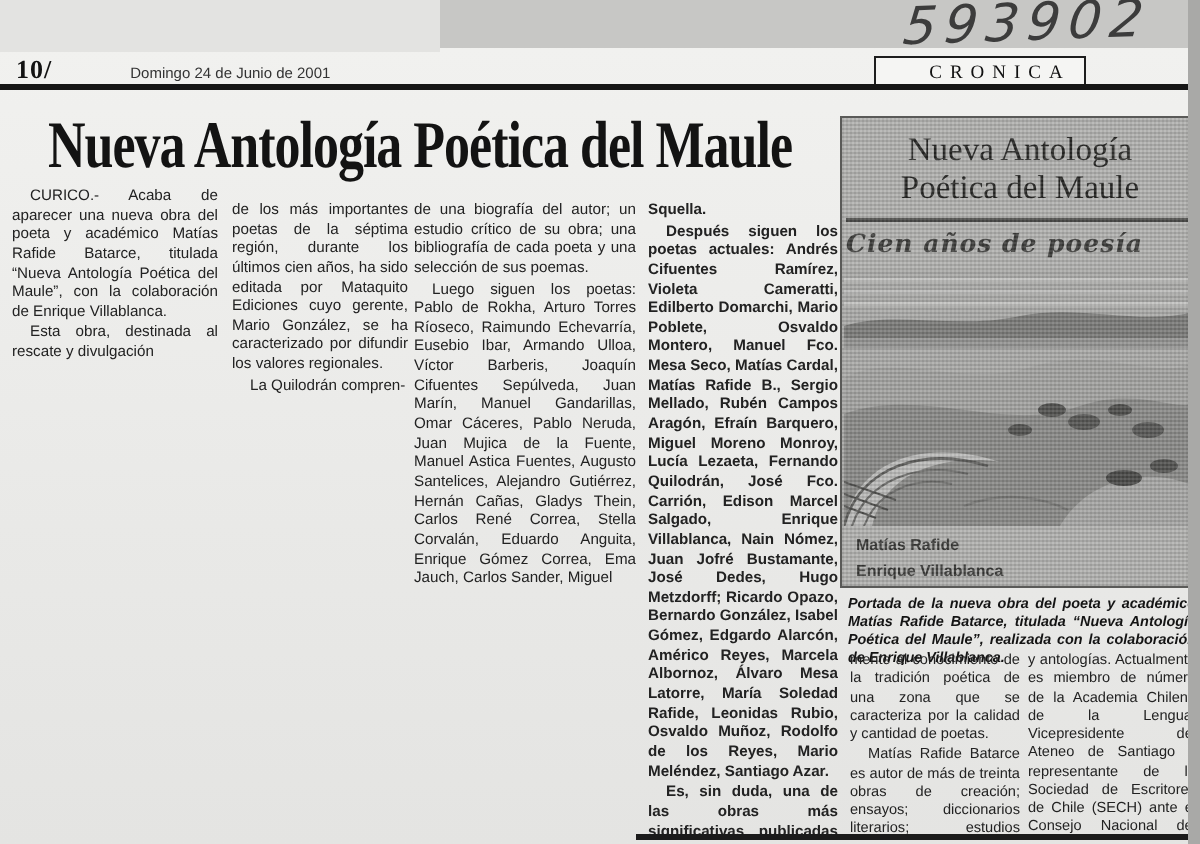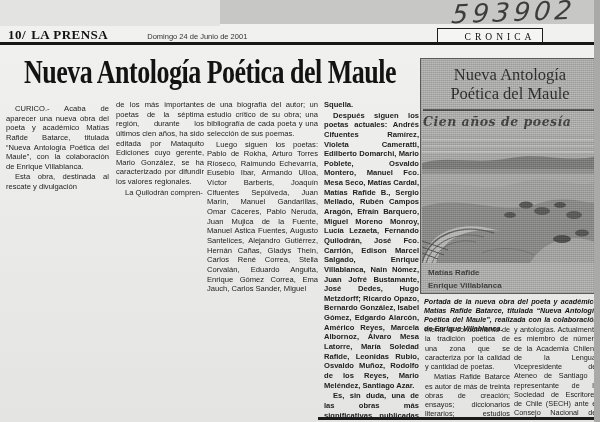--- a/index.html
+++ b/index.html
@@ -37,21 +37,21 @@
   .headline{
     position:absolute;left:8px;top:54px;width:404px;text-align:center;
     font-family:"Liberation Serif",serif;font-weight:bold;font-size:26px;
     letter-spacing:-.5px;color:#131313;
     transform:scaleY(1.28);transform-origin:center top;white-space:nowrap;
   }
 
   .col{position:absolute;font-size:7.6px;line-height:1.27;color:#222;text-align:justify;overflow:hidden;}
   .col p{margin:0 0 1px 0;text-indent:9px;}
   .col p.cont{text-indent:0;}
-  #col1{left:6px;top:104px;width:103px;height:130px;}
+  #col1{left:6px;top:93px;width:103px;height:130px;}
   #col2{left:116px;top:100px;width:88px;height:116px;}
   #col3{left:207px;top:100px;width:111px;height:318px;}
   #col4{left:324px;top:100px;width:95px;height:318px;font-weight:bold;}
   #col5{left:425px;top:325px;width:85px;height:95px;font-size:7.3px;}
   #col6{left:514px;top:325px;width:84px;height:95px;font-size:7.3px;}
 
   .photo{
     position:absolute;left:420px;top:58px;width:178px;height:236px;
     background:#b2b2b0;border:1px solid #5a5a58;box-sizing:border-box;
   }
@@ -87,21 +87,20 @@
 </head>
 <body>
 
 <div class="clip-paper"></div>
 <div class="corner-light"></div>
 
 <div class="handwritten">593902</div>
 
 <div class="header-row">
   <span class="page-num">10/</span>
-  <span class="masthead">LA PRENSA</span>
   <span class="issue-date">Domingo 24 de Junio de 2001</span>
 </div>
 
 <div class="cronica-box">
   <span class="cronica-label">CRONICA</span>
 </div>
 <div class="rule-top"></div>
 
 <div class="headline">Nueva Antología Poética del Maule</div>
 

